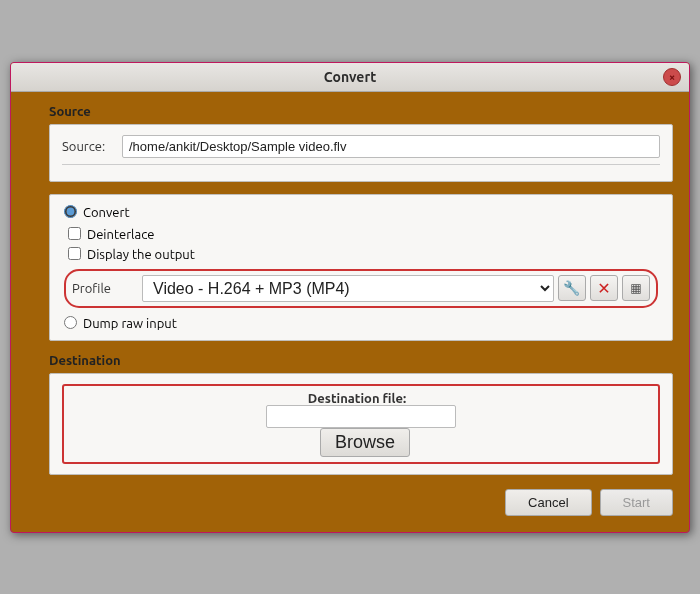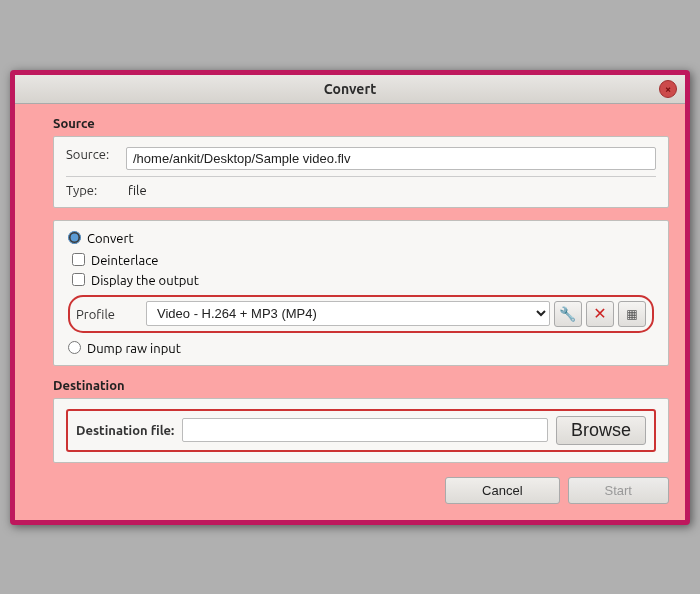--- a/index.html
+++ b/index.html
@@ -7,22 +7,22 @@
       background: #b0b0b0;
       display: flex;
       align-items: center;
       justify-content: center;
       height: 100vh;
       font-family: Ubuntu, 'DejaVu Sans', sans-serif;
       font-size: 13px;
     }
     .dialog {
       width: 680px;
-      background: #fca5a5;
-      border: 5px solid #be185d;
+      background: #a16207;
+      border: 1px solid #be185d;
       border-radius: 4px;
       box-shadow: 2px 2px 10px rgba(0,0,0,0.5);
       overflow: hidden;
     }
     .titlebar {
       background: linear-gradient(to bottom, #e8e6e3, #d6d3ce);
       border-bottom: 1px solid #aaa;
       padding: 6px 10px;
       display: flex;
       align-items: center;
@@ -58,21 +58,21 @@
     }
     .section-box {
       border: 1px solid #c0bebb;
       border-radius: 2px;
       background: #f8f7f5;
       padding: 10px 12px;
       margin-bottom: 12px;
     }
     .field-row {
       display: flex;
-      align-items: flex-start;
+      align-items: center;
       margin-bottom: 6px;
     }
     .field-row:last-child { margin-bottom: 0; }
     .field-label {
       width: 60px;
       color: #333;
       font-size: 13px;
     }
     .field-value {
       flex: 1;
@@ -133,21 +133,21 @@
     .profile-label {
       width: 70px;
       font-size: 13px;
       color: #333;
     }
     .profile-select {
       flex: 1;
       border: 1px solid #bbb;
       border-radius: 2px;
       padding: 3px 6px;
-      font-size: 13px;
+      font-size: 16px;
       background: #fff;
       color: #222;
       appearance: auto;
     }
     .icon-btn {
       width: 28px;
       height: 26px;
       border: 1px solid #aaa;
       border-radius: 3px;
       background: linear-gradient(to bottom, #f5f4f2, #e0dedb);
@@ -179,20 +179,21 @@
       background: #f8f7f5;
       padding: 10px 12px;
       margin-bottom: 14px;
     }
     .dest-inner {
       border: 2px solid #cc3333;
       border-radius: 3px;
       padding: 5px 8px;
       display: flex;
       align-items: center;
+      flex-direction: column;
     }
     .dest-label {
       font-size: 13px;
       color: #333;
       white-space: nowrap;
       margin-right: 8px;
       font-weight: bold;
     }
     .dest-input {
       flex: 1;
@@ -215,21 +216,21 @@
       color: #222;
       white-space: nowrap;
     }
     .button-row {
       display: flex;
       justify-content: flex-end;
       gap: 8px;
       padding-bottom: 4px;
     }
     .action-btn {
-      padding: 5px 36px;
+      padding: 5px 22px;
       font-size: 13px;
       border-radius: 3px;
       border: 1px solid #aaa;
       background: linear-gradient(to bottom, #f0eeeb, #dddbd7);
       cursor: pointer;
       color: #222;
     }
     .action-btn.start {
       color: #999;
       background: linear-gradient(to bottom, #edeceb, #dddbd7);
@@ -257,24 +258,20 @@
 
     <div class="section-header">Source</div>
     <div class="section-box">
       <div class="field-row">
         <div class="field-label">Source:</div>
         <div class="field-value">
           <input type="text" class="source-input" readonly="" value="/home/ankit/Desktop/Sample video.flv" style="">
         </div>
       </div>
       <hr class="divider">
-      <div class="field-row">
-        <div class="field-label">Type:</div>
-        <div class="type-value">file</div>
-      </div>
     </div>
 
     <div class="settings-section">
 
       <div class="radio-row">
         <input type="radio" class="radio-input" name="mode" checked="" style="">
         <span>Convert</span>
       </div>
 
       <div class="checkbox-row">

